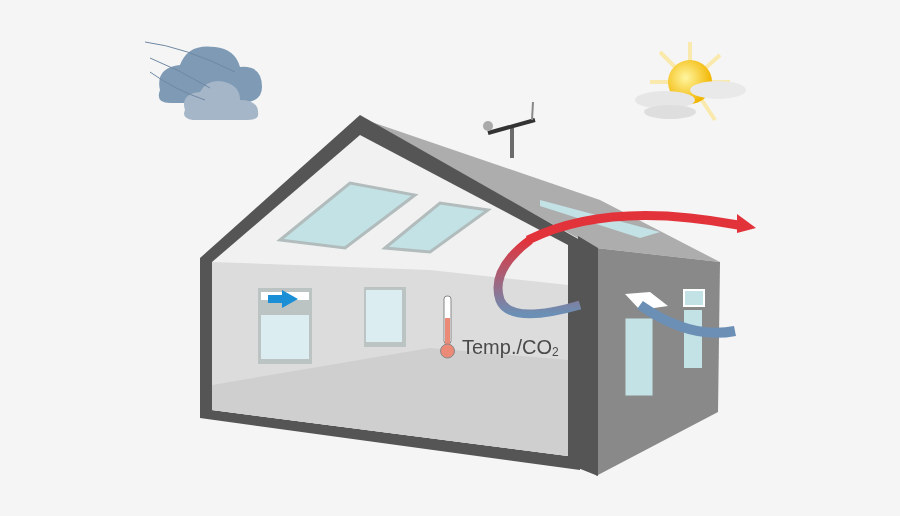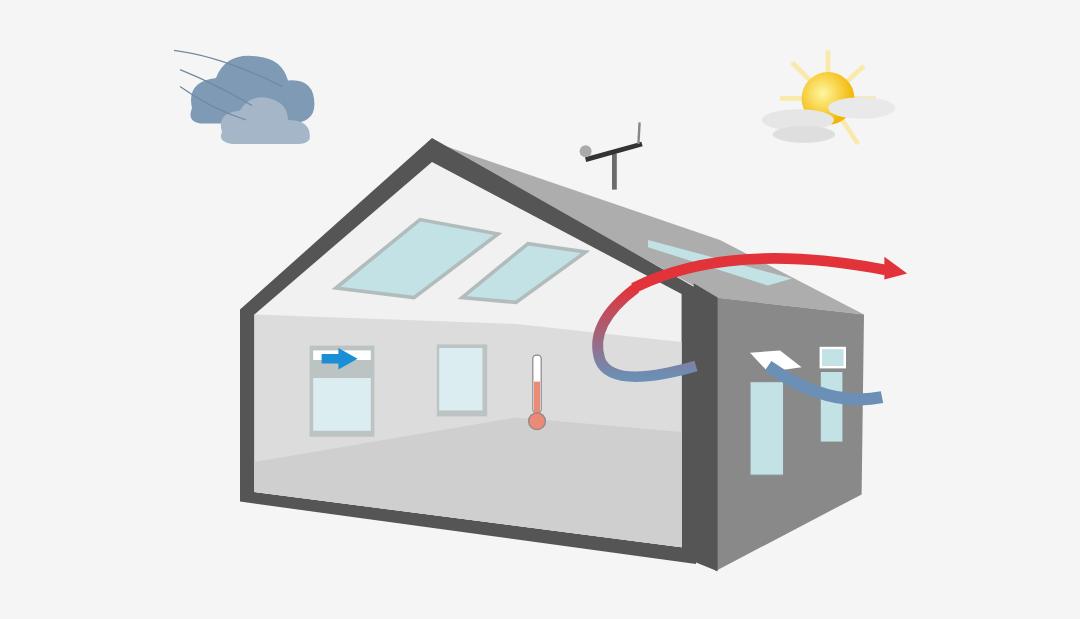--- a/index.html
+++ b/index.html
@@ -85,13 +85,14 @@
   <path d="M528 240 q80-40 210-15" stroke="#e2333b" stroke-width="9" fill="none"></path>
   <polygon points="737,214 756,228 737,233" fill="#e2333b"></polygon>
   <path d="M640 305 q50 35 95 26" stroke="#6b8fb5" stroke-width="10" fill="none"></path>
 
   <g>
     <rect x="444" y="296" width="7" height="48" rx="3" fill="#fff" stroke="#888"></rect>
     <rect x="445" y="318" width="5" height="28" fill="#ec8a78"></rect>
     <circle cx="447.5" cy="351" r="7" fill="#ec8a78" stroke="#888"></circle>
   </g>
 </svg>
+<div class="label"><span>Temp./CO</span><sub>2</sub></div>
 </div>
 
 </body></html>

